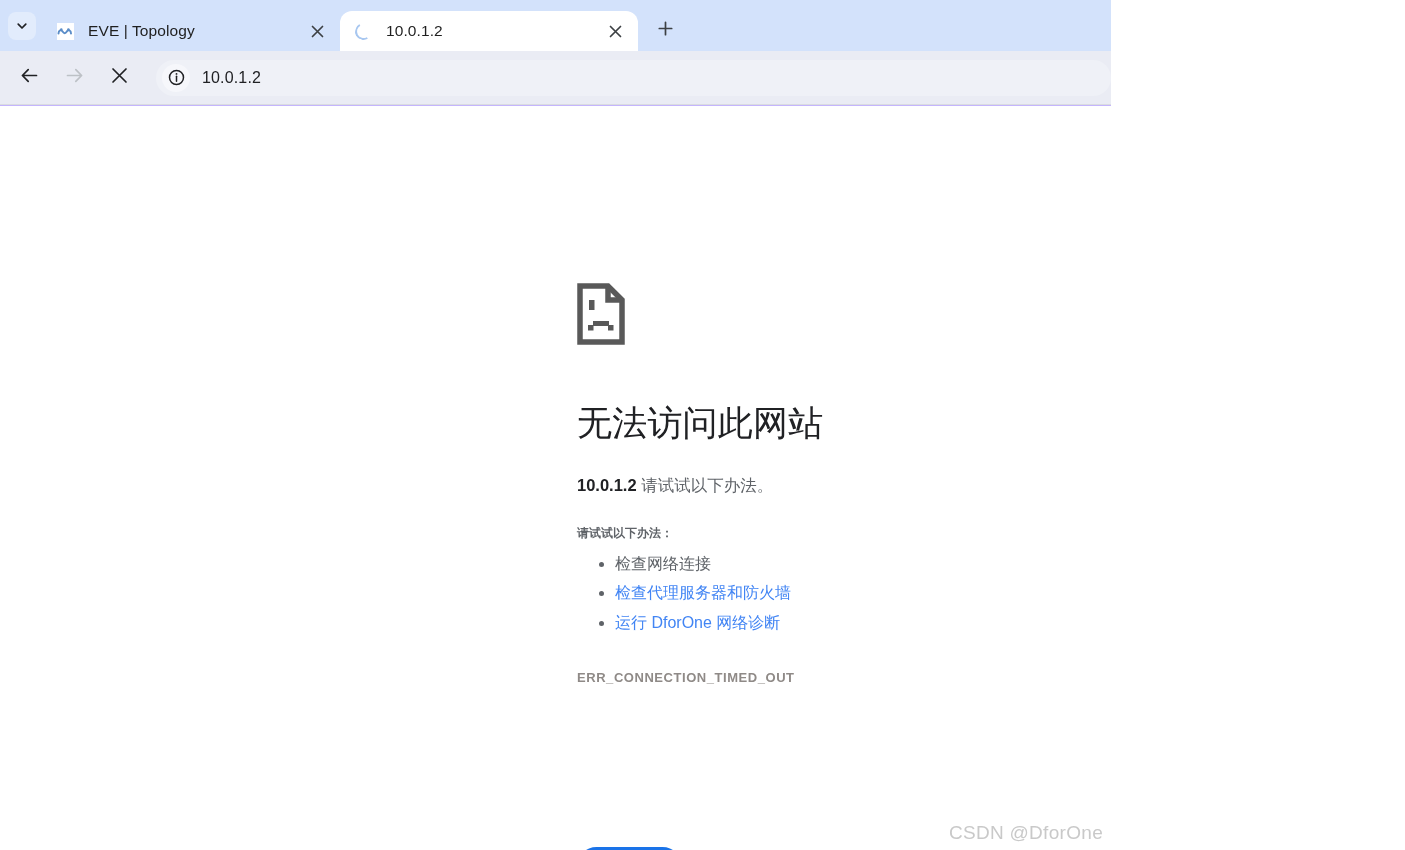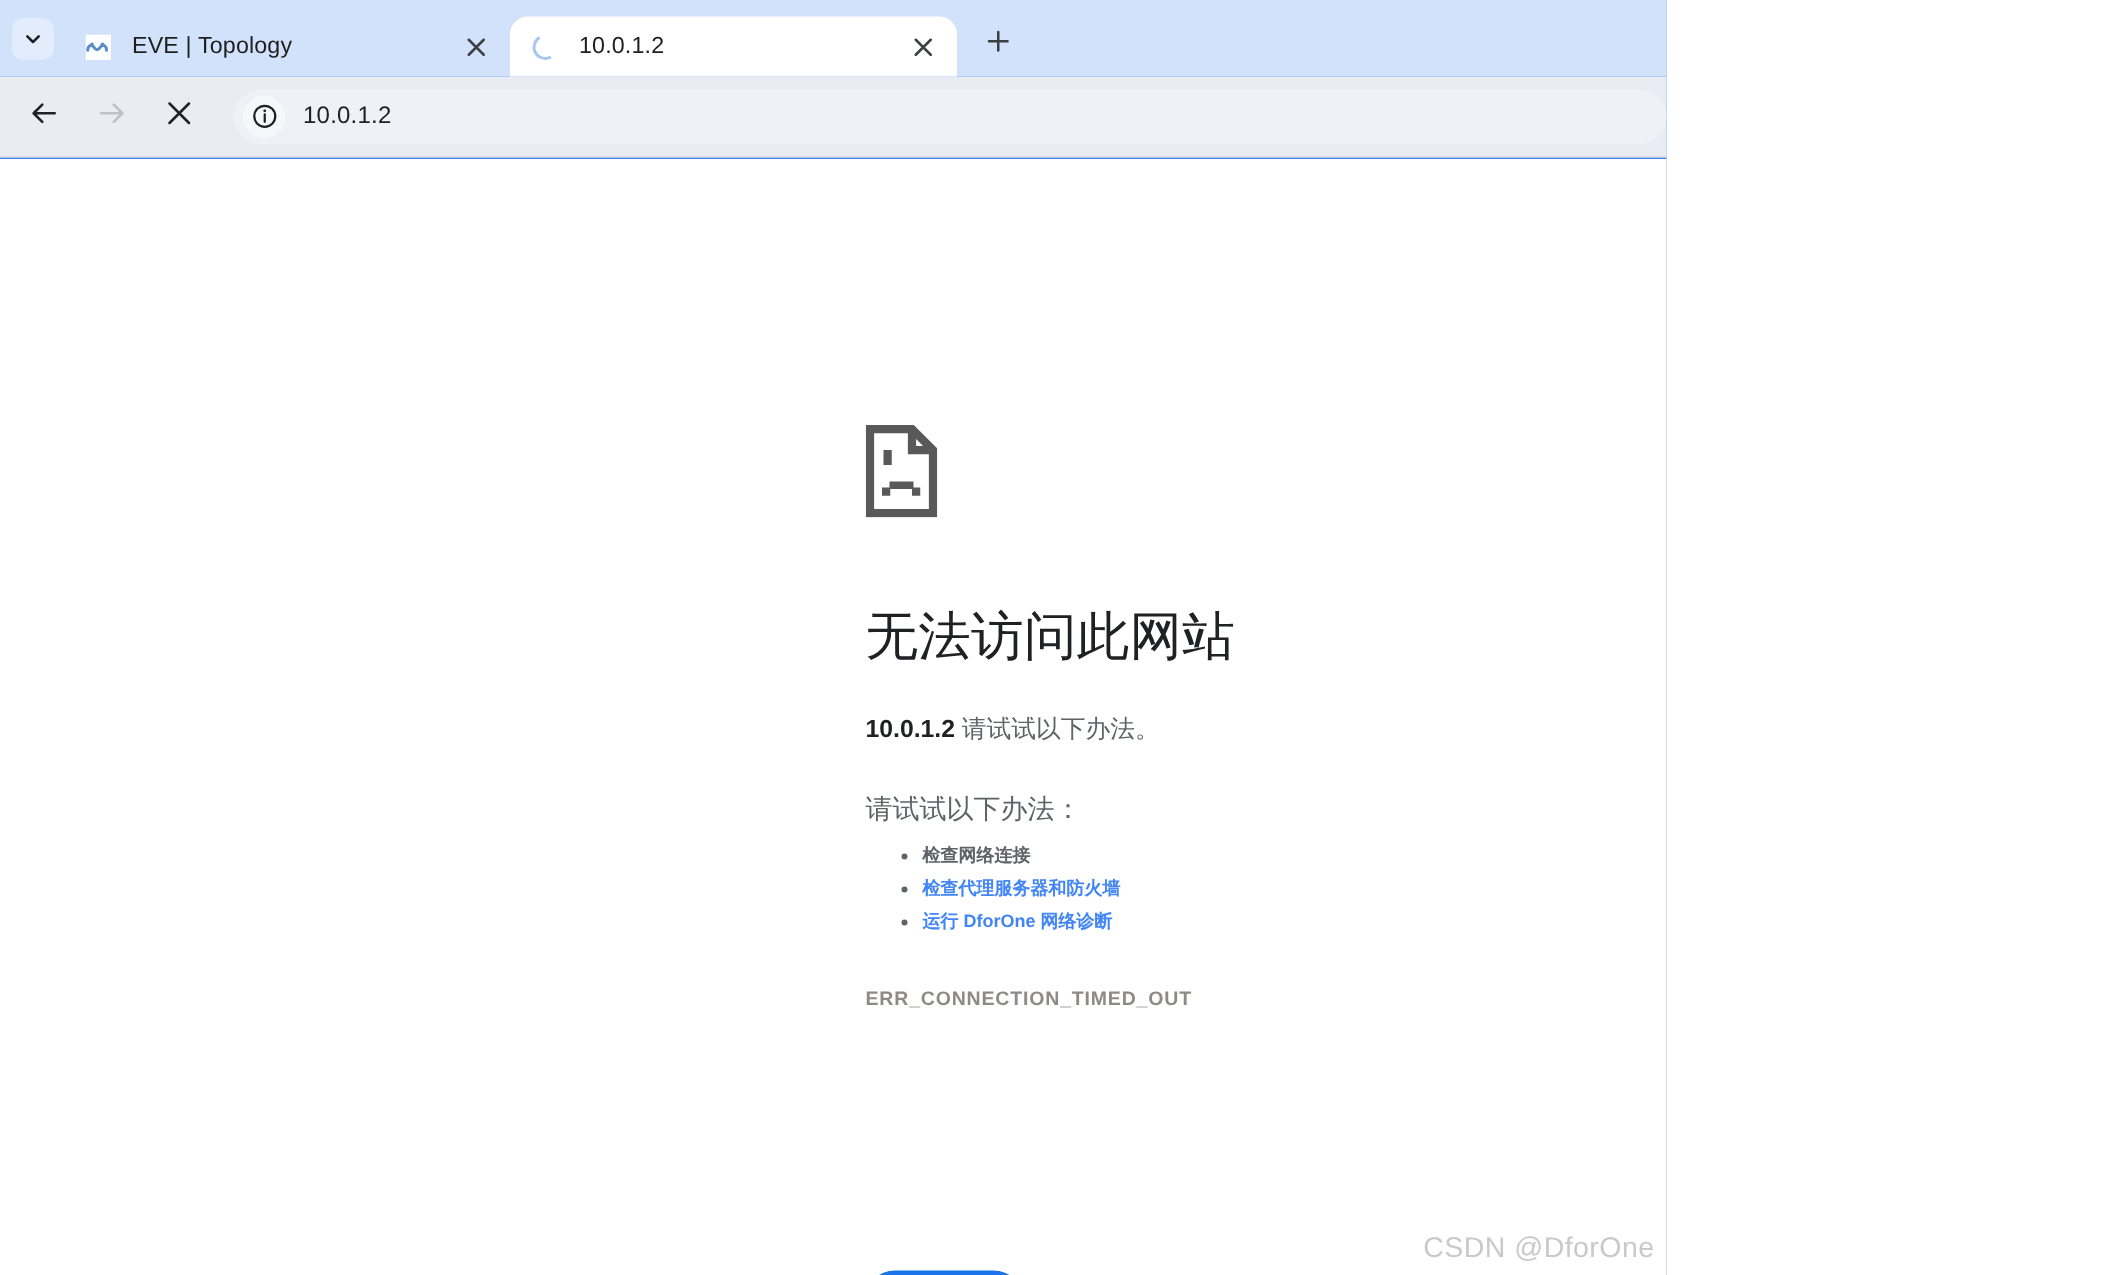--- a/index.html
+++ b/index.html
@@ -12,21 +12,21 @@
     overflow: hidden;
     background: #ffffff;
     font-family: "Liberation Sans", "DejaVu Sans", sans-serif;
   }
 
   
   .browser {
     width: 1111px;
     height: 850px;
     position: relative;
-    background: #3b82f6;
+    background: #c4b5fd;
   }
 
   .tabstrip {
     height: 51px;
     background: #d3e2fb;
     position: relative;
     display: flex;
     align-items: flex-end;
     padding-left: 0;
   }
@@ -209,35 +209,35 @@
     font-size: 16.5px;
     color: #5f6368;
     margin: 0 0 26px 0;
     line-height: 1.6;
   }
   .err-subtitle b {
     color: #202124;
     font-weight: bold;
   }
   .err-suggest-title {
-    font-size: 18px;
+    font-size: 12px;
     color: #5f6368;
     margin: 0 0 6px 0;
     line-height: 1.6;
+    font-weight: bold;
   }
   .err-list {
     margin: 0 0 0 0;
     padding-left: 38px;
     list-style: disc;
   }
   .err-list li {
-    font-size: 12px;
+    font-size: 16px;
     color: #5f6368;
     line-height: 1.82;
-    font-weight: bold;
   }
   .err-list li.link-item span {
     color: #4285f4;
     cursor: pointer;
   }
   .err-code {
     font-size: 13px;
     color: #8f8a87;
     letter-spacing: 0.55px;
     margin-top: 33px;

